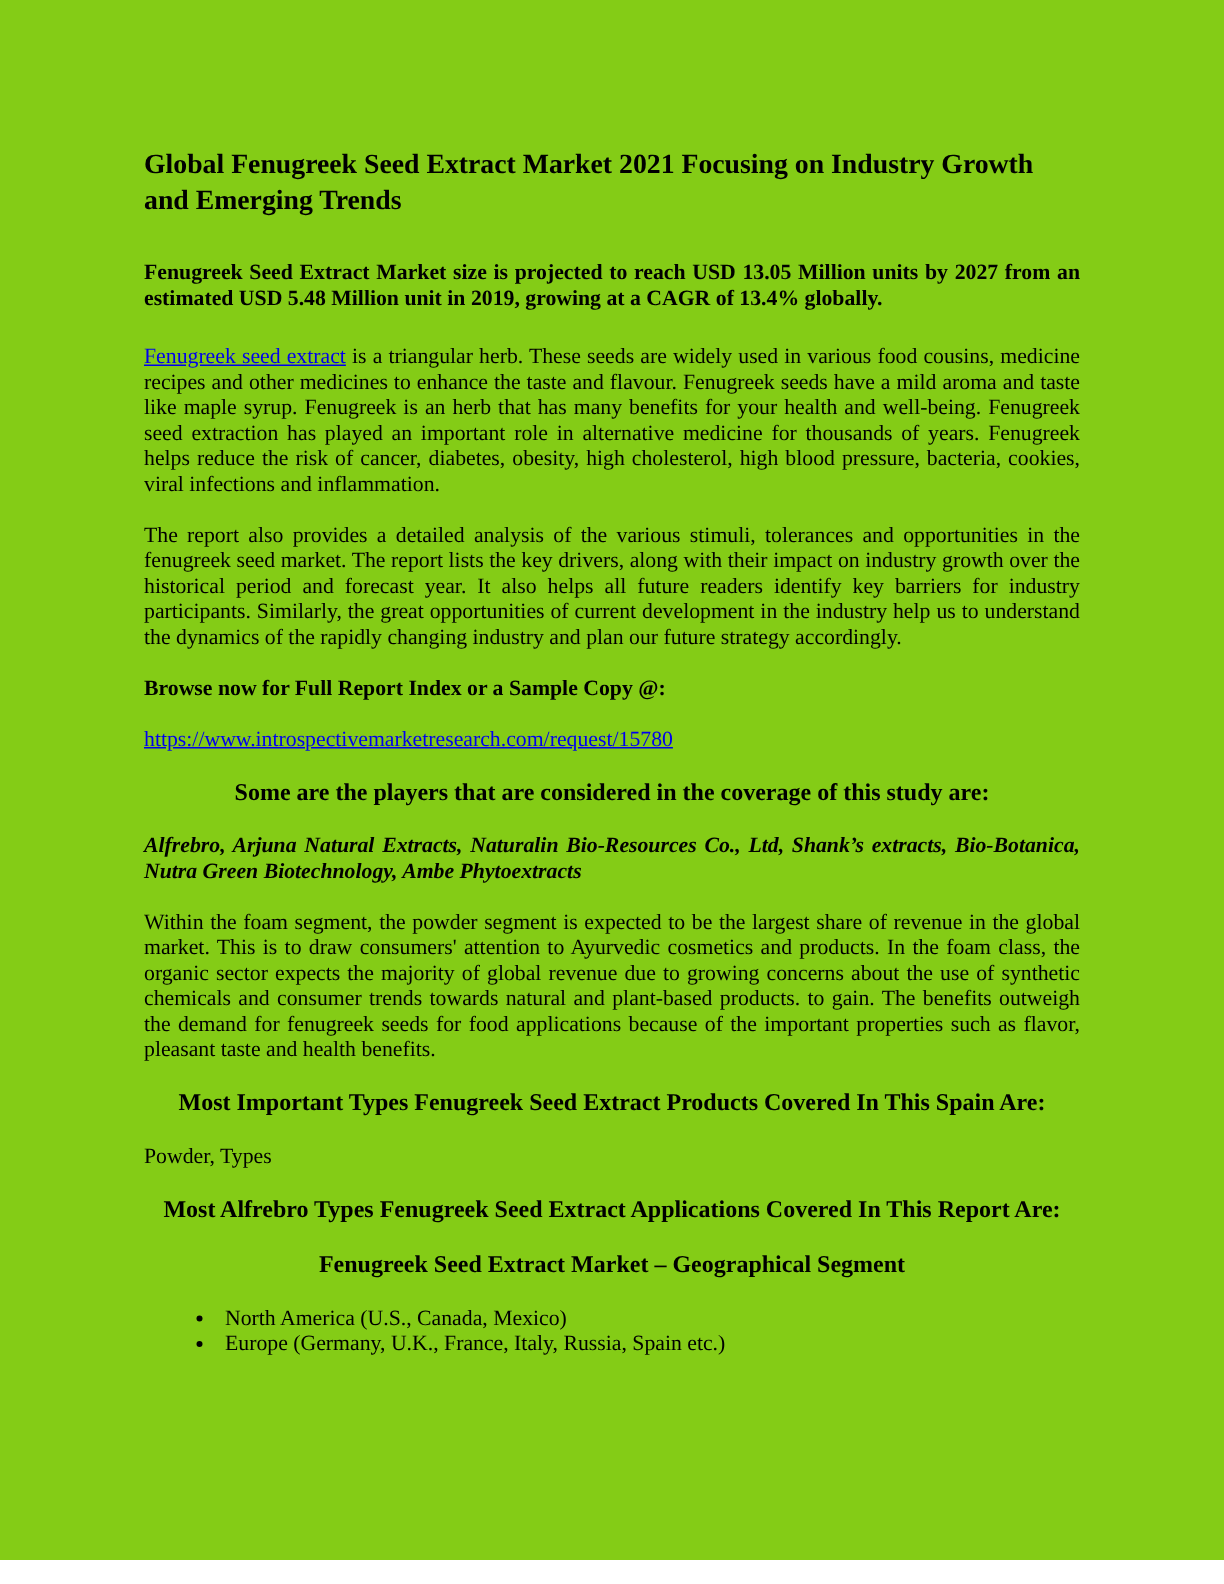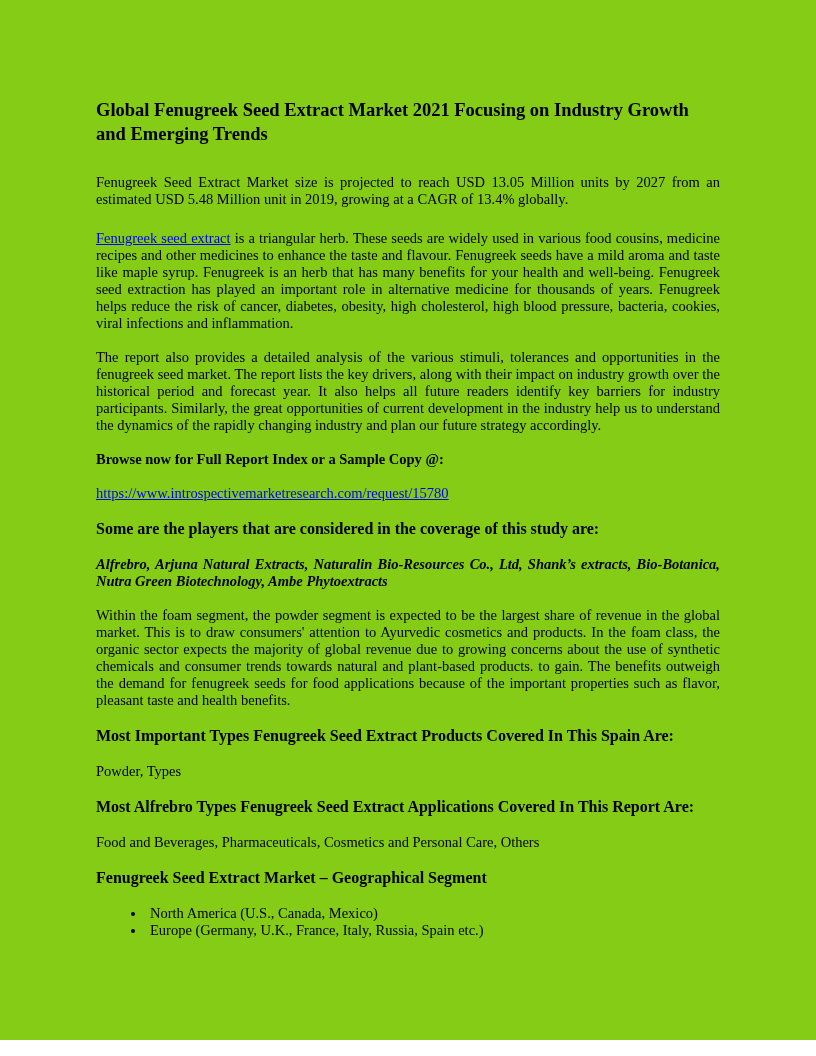--- a/index.html
+++ b/index.html
@@ -27,30 +27,32 @@
     margin: 0 0 28px 0;
     text-align: left;
   }
   p.body-para {
     margin: 0 0 17px 0;
     text-align: justify;
   }
   p.intro-para {
     margin: 0 0 22px 0;
     text-align: justify;
+    font-weight: bold;
   }
   .bold-line {
     font-weight: bold;
     margin: 0 0 17px 0;
   }
   .section-heading {
     font-size: 16px;
     line-height: 19px;
     font-weight: bold;
     margin: 2px 0 18px 0;
+    text-align: center;
   }
   .players-line {
     font-weight: bold;
     font-style: italic;
     margin: 0 0 17px 0;
     text-align: justify;
   }
   a.doc-link {
     color: #0000EE;
     cursor: pointer;
@@ -91,21 +93,20 @@
   <p class="players-line">Alfrebro, Arjuna Natural Extracts, Naturalin Bio-Resources Co., Ltd, Shank’s extracts, Bio-Botanica, Nutra Green Biotechnology, Ambe Phytoextracts</p>
 
   <p class="body-para">Within the foam segment, the powder segment is expected to be the largest share of revenue in the global market. This is to draw consumers' attention to Ayurvedic cosmetics and products. In the foam class, the organic sector expects the majority of global revenue due to growing concerns about the use of synthetic chemicals and consumer trends towards natural and plant-based products. to gain. The benefits outweigh the demand for fenugreek seeds for food applications because of the important properties such as flavor, pleasant taste and health benefits.</p>
 
   <h2 class="section-heading">Most Important Types Fenugreek Seed Extract Products Covered In This Spain Are:</h2>
 
   <p class="body-para">Powder, Types</p>
 
   <h2 class="section-heading">Most Alfrebro Types Fenugreek Seed Extract Applications Covered In This Report Are:</h2>
 
-  <p class="body-para">Food and Beverages, Pharmaceuticals, Cosmetics and Personal Care, Others</p>
 
   <h2 class="section-heading">Fenugreek Seed Extract Market – Geographical Segment</h2>
 
   <ul class="region-list">
     <li>North America (U.S., Canada, Mexico)</li>
     <li>Europe (Germany, U.K., France, Italy, Russia, Spain etc.)</li>
   </ul>
 
 </div>
 

